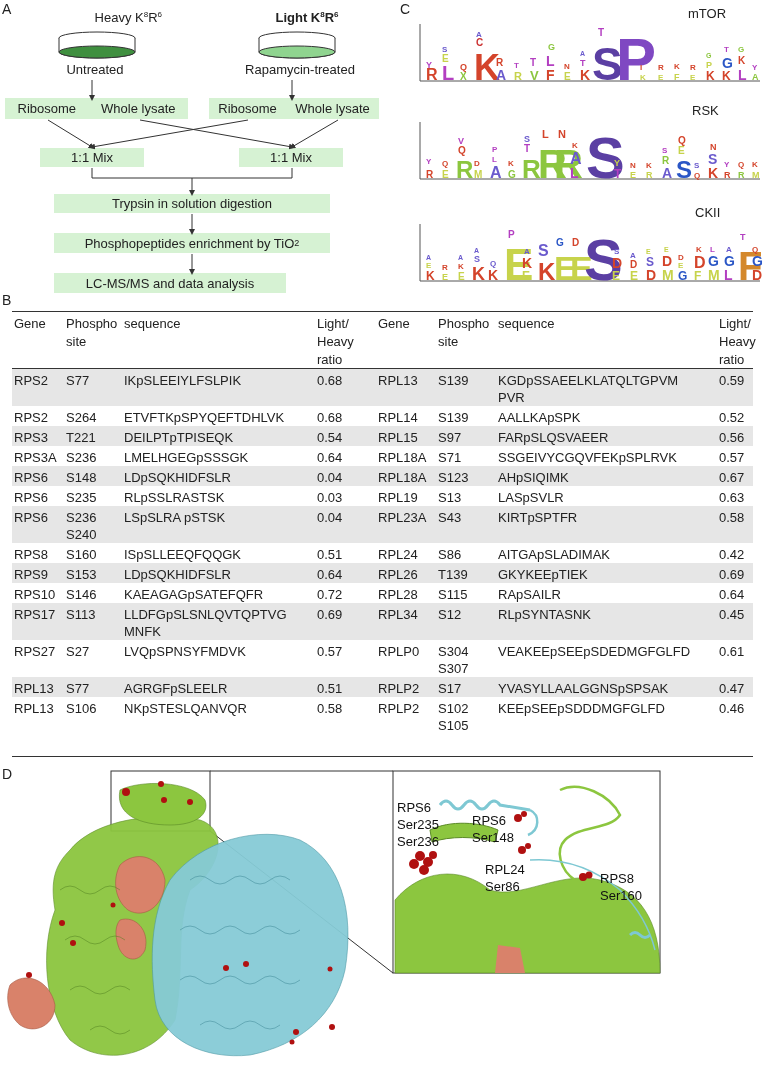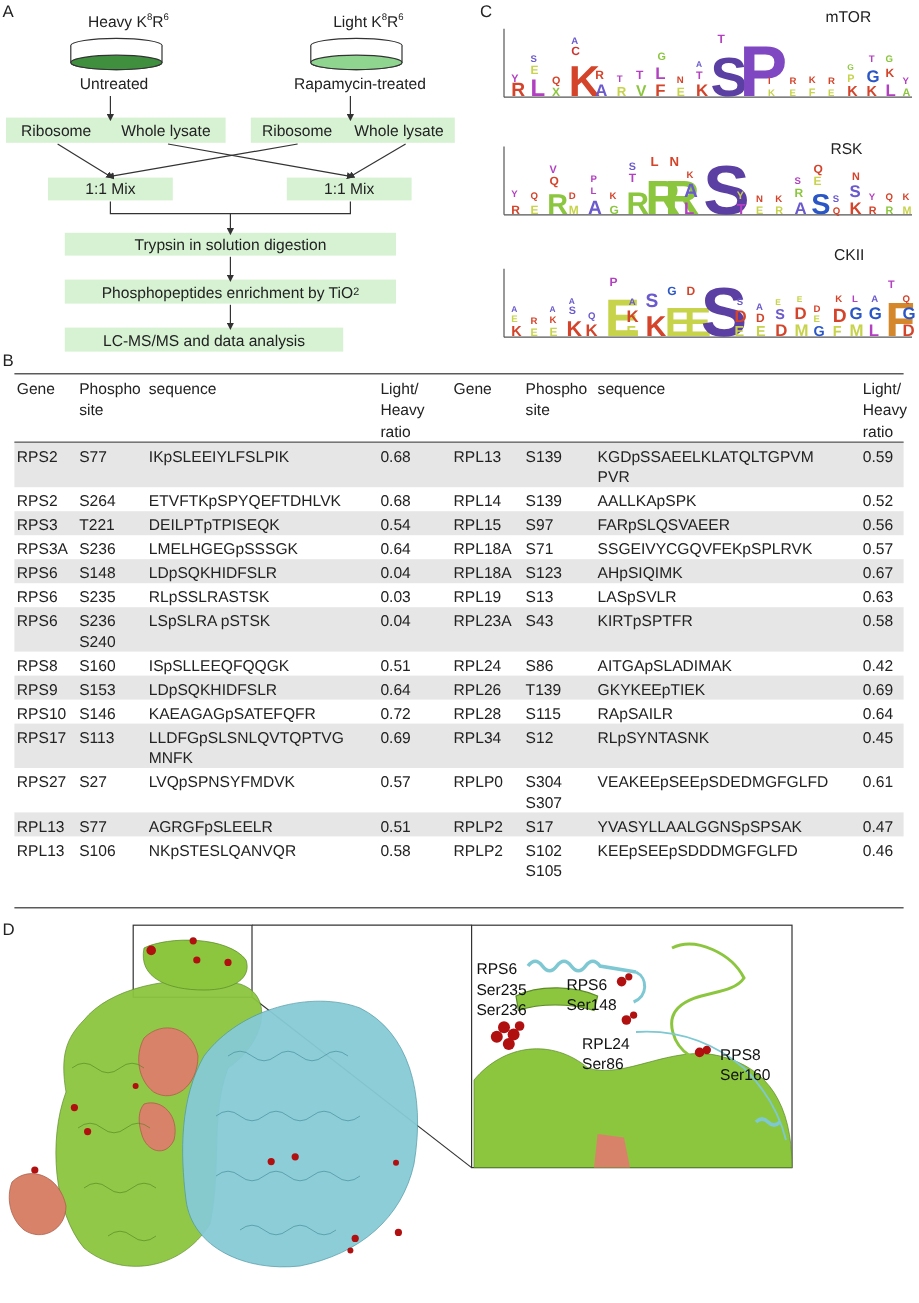--- a/index.html
+++ b/index.html
@@ -23,24 +23,24 @@
   .row.shaded { background:#e6e6e6; }
   .cell { position:absolute; top:3px; line-height:17px; white-space:nowrap; }
   
   .ann { position:absolute; font-size:13px; line-height:17px; color:#111; }
 </style>
 </head>
 <body>
 
 <div class="panel-label" style="left:2px;top:1px;">A</div>
 
-<div class="dish-title" style="left:52px;top:10px;width:110px;">
+<div class="dish-title" style="left:52px;top:10px;width:110px;text-align:right;">
   <span>Heavy K</span><sup>8</sup><span>R</span><sup>6</sup>
 </div>
-<div class="dish-title" style="left:252px;top:10px;width:110px;">
+<div class="dish-title" style="left:252px;top:10px;width:110px;font-weight:bold;">
   <span>Light K</span><sup>8</sup><span>R</span><sup>6</sup>
 </div>
 
 <svg class="abs" style="left:52px;top:30px;" width="90" height="40">
   <ellipse cx="45" cy="8" rx="38" ry="6" fill="#fff" stroke="#333" stroke-width="1"></ellipse>
   <path d="M7 8 L7 22 A38 6 0 0 0 83 22 L83 8" fill="#fff" stroke="#333" stroke-width="1"></path>
   <ellipse cx="45" cy="22" rx="38" ry="6" fill="#3f8f3f" stroke="#333" stroke-width="1"></ellipse>
 </svg>
 <svg class="abs" style="left:252px;top:30px;" width="90" height="40">
   <ellipse cx="45" cy="8" rx="38" ry="6" fill="#fff" stroke="#333" stroke-width="1"></ellipse>
@@ -139,21 +139,21 @@
       <text x="304" y="46" font-size="14" fill="#2a56c6">G</text>
       <text x="306" y="30" font-size="8" fill="#b33fc1">T</text>
     <text x="320" y="58" font-size="14" fill="#b33fc1">L</text>
       <text x="320" y="42" font-size="10" fill="#d4442b">K</text>
       <text x="320" y="30" font-size="8" fill="#8cc63f">G</text>
     <text x="334" y="58" font-size="9" fill="#8cc63f">A</text>
       <text x="334" y="48" font-size="8" fill="#b33fc1">Y</text>
   </g>
 </svg>
 
-<div class="logo-name" style="left:692px;top:103px;margin-top:13px;">RSK</div>
+<div class="logo-name" style="left:692px;top:103px;">RSK</div>
 <svg class="abs" style="left:418px;top:120px;" width="345" height="62">
   <line x1="2" y1="2" x2="2" y2="59" stroke="#555"></line>
   <line x1="2" y1="59" x2="342" y2="59" stroke="#555"></line>
   <g font-family="Liberation Sans, sans-serif" font-weight="bold">
     <text x="8" y="58" font-size="10" fill="#d4442b">R</text>
       <text x="8" y="44" font-size="8" fill="#b33fc1">Y</text>
     <text x="24" y="58" font-size="10" fill="#c7d34b">E</text>
       <text x="24" y="46" font-size="8" fill="#d4442b">Q</text>
     <text x="38" y="58" font-size="24" fill="#8cc63f">R</text>
       <text x="40" y="34" font-size="10" fill="#d4442b">Q</text>

